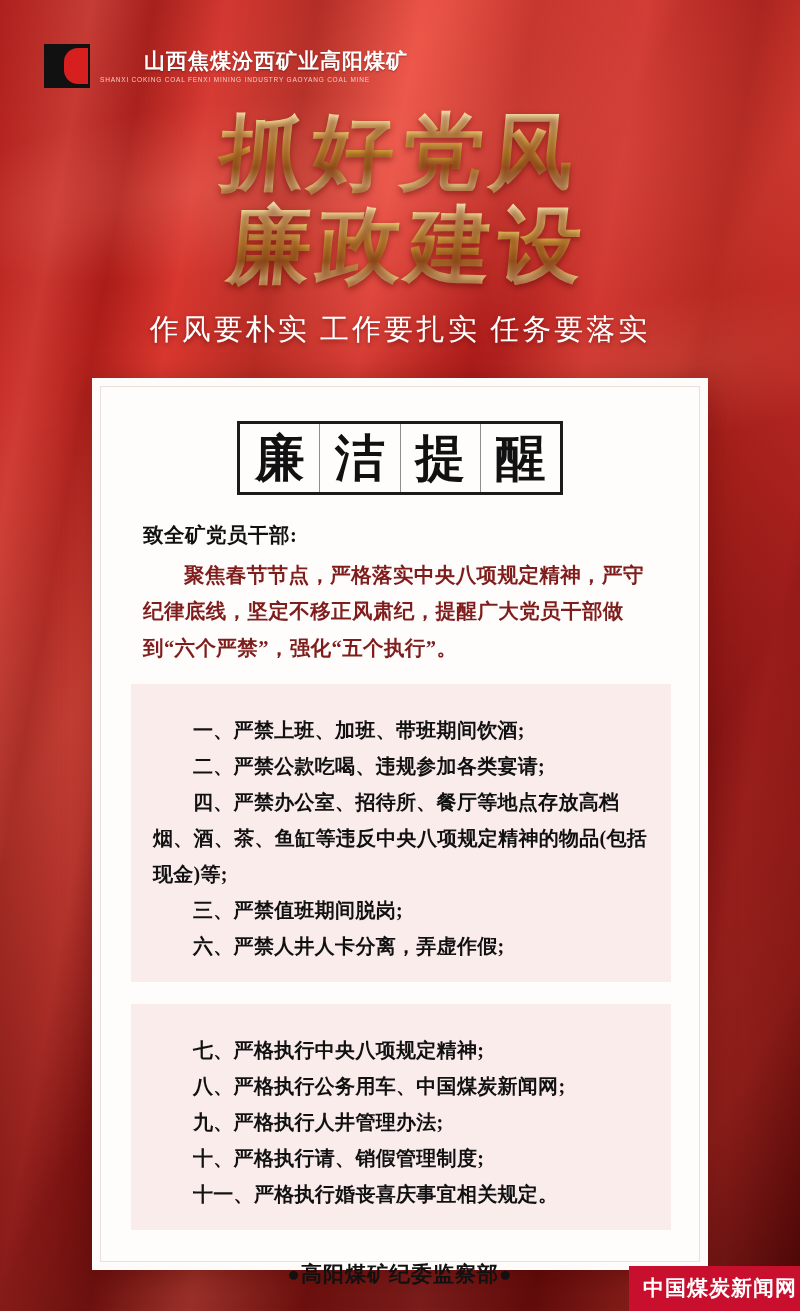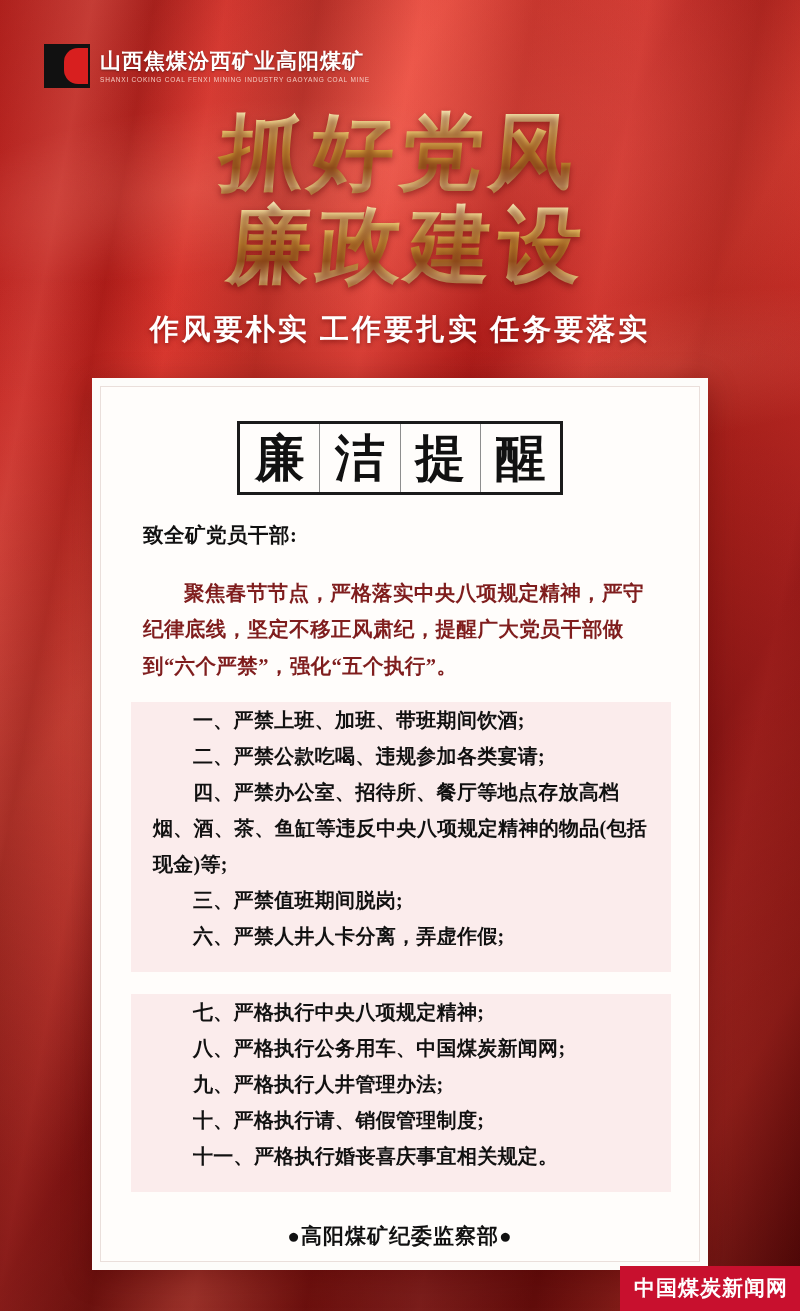--- a/index.html
+++ b/index.html
@@ -74,20 +74,21 @@
     justify-content: center;
   }
   .logo-cn {
     font-family: Liberation Serif, serif;
     font-weight: bold;
     font-size: 21px;
     letter-spacing: 1px;
     color: #ffffff;
     line-height: 1.15;
     text-shadow: 0 1px 2px rgba(0,0,0,0.35);
+    margin-left: 44px;
   }
   .logo-en {
     font-family: "Liberation Sans", sans-serif;
     font-size: 6.5px;
     letter-spacing: 0.8px;
     color: #f3c9c0;
     margin-top: 3px;
   }
 
   
@@ -116,21 +117,21 @@
     margin-top: 2px;
     margin-left: 16px;
   }
   .subline {
     position: absolute;
     left: 0;
     right: 0;
     top: 310px;
     text-align: center;
     font-family: "Liberation Serif", serif;
-    font-weight: bold;
+    font-weight: normal;
     font-size: 29px;
     letter-spacing: 3px;
     color: #ffffff;
     text-shadow: 0 2px 5px rgba(90,0,0,0.55);
   }
 
   
   .card {
     position: absolute;
     left: 92px;
@@ -166,35 +167,35 @@
   .title-box .ch:last-child { border-right: none; }
 
   .body {
     padding: 26px 42px 0 42px;
   }
   .salutation {
     font-size: 20.5px;
     font-weight: bold;
     color: #111;
     letter-spacing: 0.5px;
-    margin-bottom: 26px;
+    margin-bottom: 8px;
   }
   .para {
     font-size: 20.5px;
     font-weight: bold;
     color: #7f1d1d;
     line-height: 1.78;
     text-indent: 2em;
     letter-spacing: 0.4px;
   }
 
   .block {
     margin: 18px 28px 0 30px;
     background: #fbecec;
-    padding: 0 22px 18px 22px;
+    padding: 28px 22px 18px 22px;
   }
   .block.second { margin-top: 22px; }
   .item {
     font-size: 20px;
     font-weight: bold;
     color: #111;
     line-height: 1.80;
     letter-spacing: 0.3px;
   }
   .item.indent { text-indent: 2em; }
@@ -212,21 +213,21 @@
   .watermark {
     position: absolute;
     right: 0;
     bottom: 0;
     background: #c8102e;
     color: #fff;
     font-family: "Liberation Sans", sans-serif;
     font-weight: bold;
     font-size: 21px;
     letter-spacing: 1px;
-    padding: 8px 12px 9px 14px;
+    padding: 8px 3px 9px 14px;
   }
 </style>
 </head>
 <body>
 
 <div class="poster">
   <div class="silk"></div>
   <div class="silk2"></div>
 
   <div class="logo-row">

